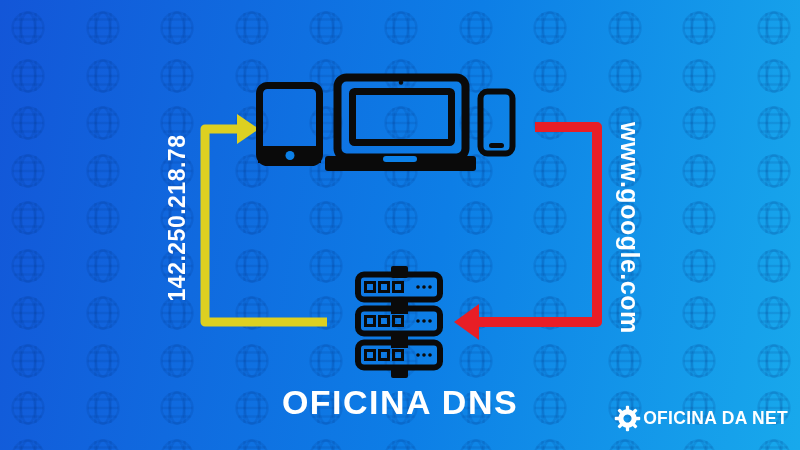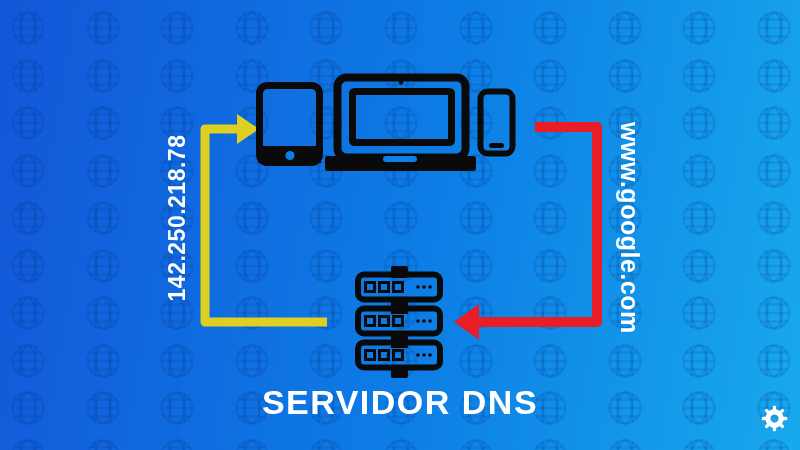--- a/index.html
+++ b/index.html
@@ -1318,33 +1318,34 @@
           <circle cx="430" cy="321" r="1.8"></circle>
         <circle cx="418" cy="355" r="1.8"></circle>
           <circle cx="424" cy="355" r="1.8"></circle>
           <circle cx="430" cy="355" r="1.8"></circle>
       </g>
     </g>
   </svg>
 
   <div class="rot-label ip-label">142.250.218.78</div>
   <div class="rot-label domain-label">www.google.com</div>
-  <div class="title">SERVIDOR DNS</div>
+  <div class="title">OFICINA DNS</div>
 
   <div class="logo">
     <svg class="gear" width="27" height="27" viewBox="0 0 28 28">
       <g fill="#ffffff">
         <path fill-rule="evenodd" d="M14,4.5 a9.5,9.5 0 1,0 0.01,0 Z M14,9.8 a4.2,4.2 0 1,1 -0.01,0 Z"></path>
         <g>
           <rect x="12.3" y="0.8" width="3.4" height="6" rx="1"></rect>
           <rect x="12.3" y="0.8" width="3.4" height="6" rx="1" transform="rotate(45 14 14)"></rect>
           <rect x="12.3" y="0.8" width="3.4" height="6" rx="1" transform="rotate(90 14 14)"></rect>
           <rect x="12.3" y="0.8" width="3.4" height="6" rx="1" transform="rotate(135 14 14)"></rect>
           <rect x="12.3" y="0.8" width="3.4" height="6" rx="1" transform="rotate(180 14 14)"></rect>
           <rect x="12.3" y="0.8" width="3.4" height="6" rx="1" transform="rotate(225 14 14)"></rect>
           <rect x="12.3" y="0.8" width="3.4" height="6" rx="1" transform="rotate(270 14 14)"></rect>
           <rect x="12.3" y="0.8" width="3.4" height="6" rx="1" transform="rotate(315 14 14)"></rect>
         </g>
       </g>
     </svg>
+    <span>OFICINA DA NET</span>
   </div>
 
 </div>
 
 </body></html>

